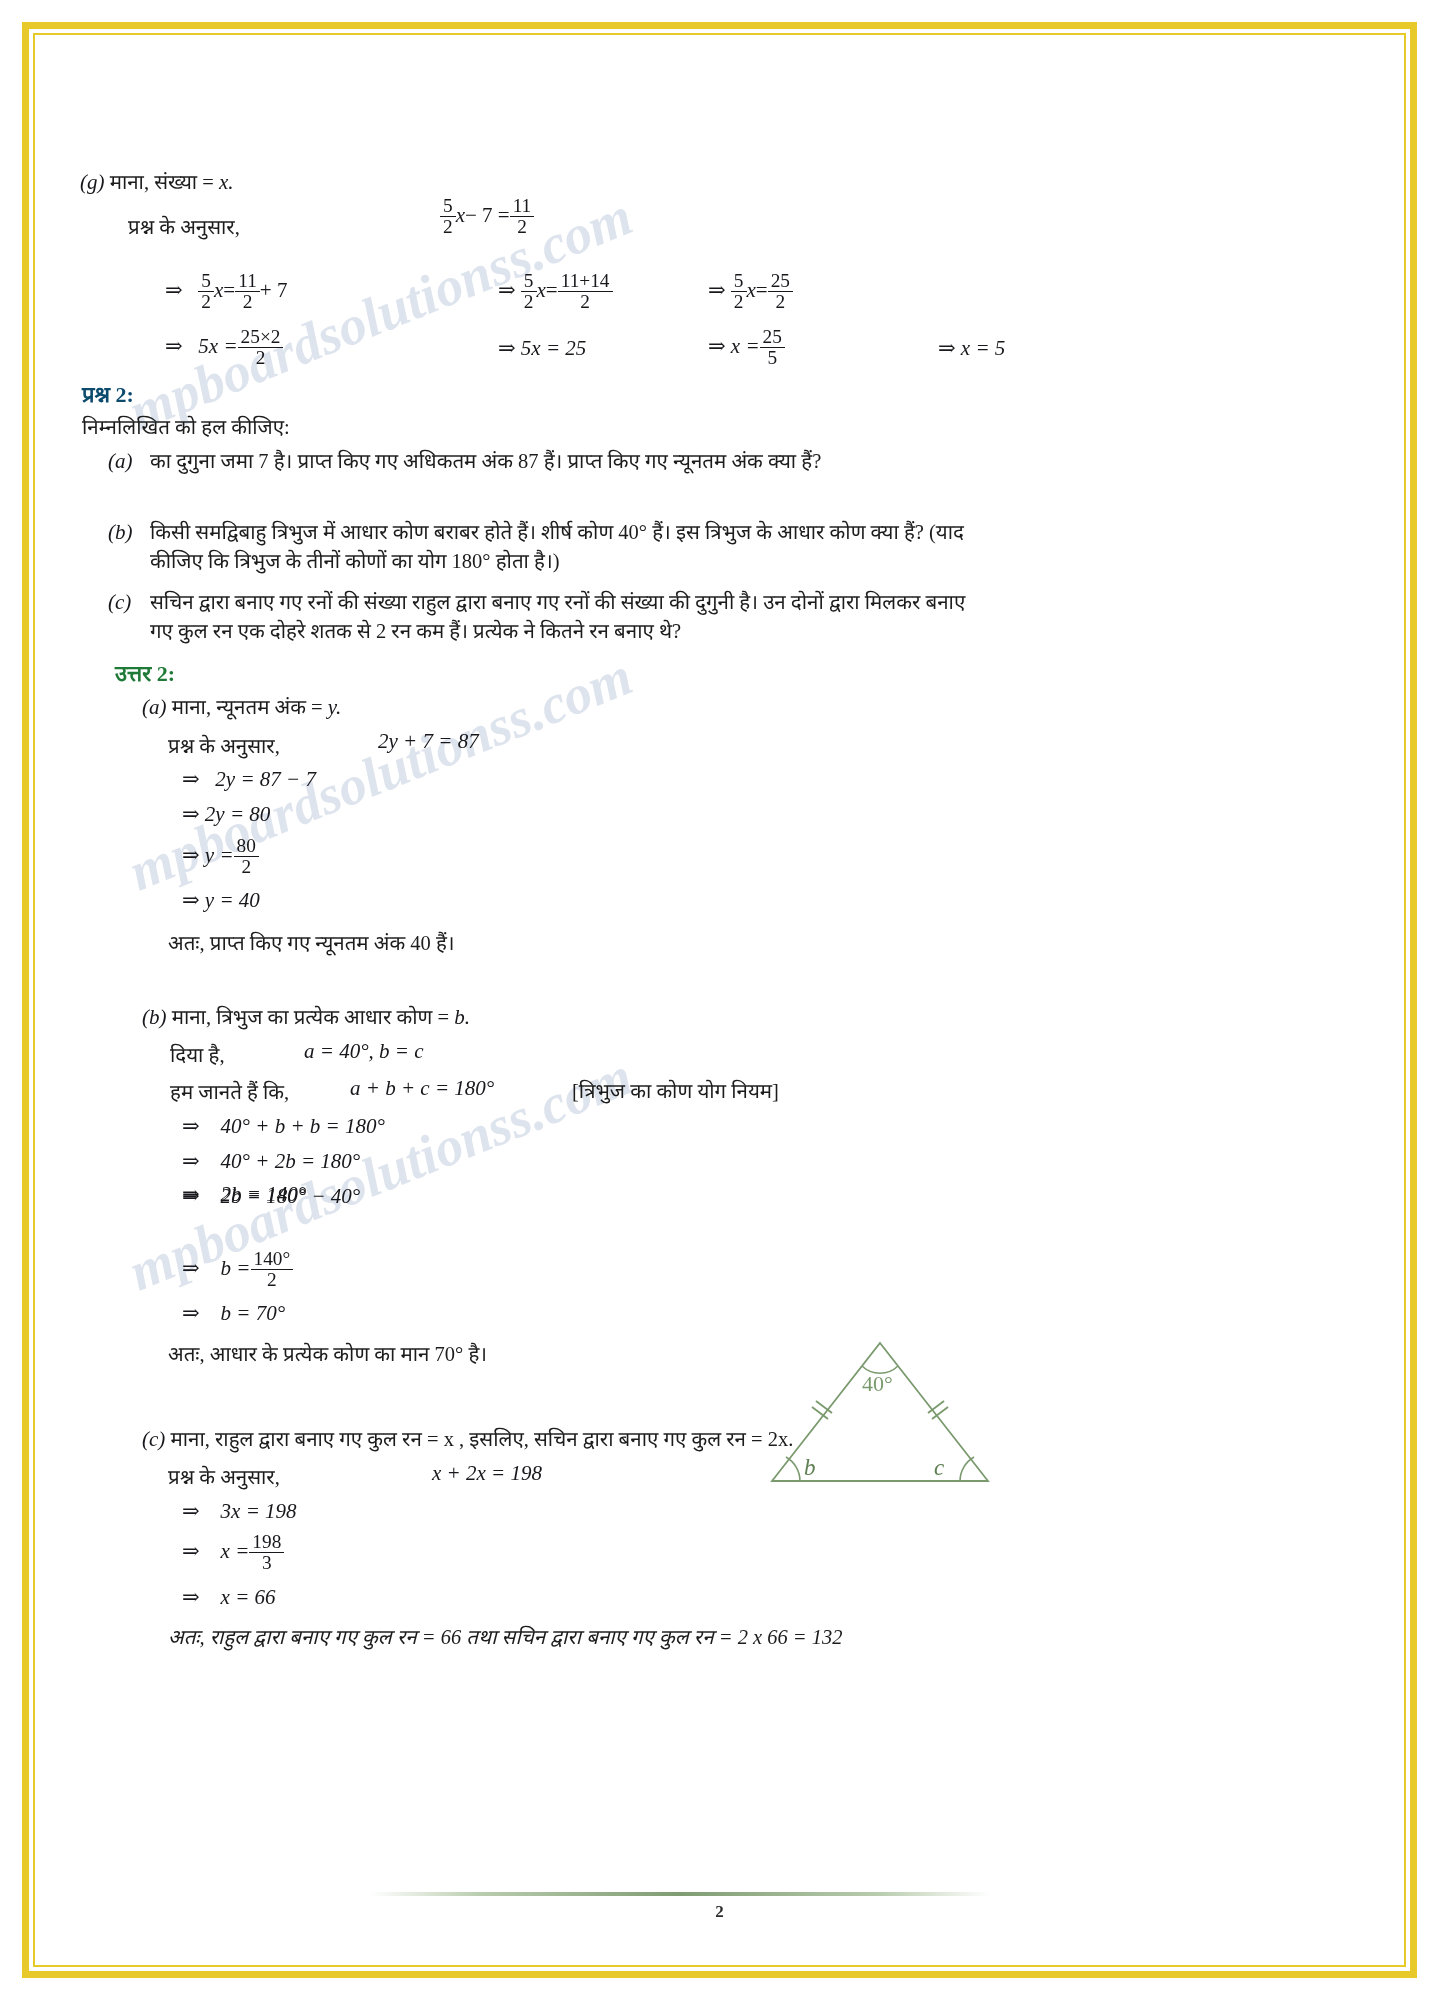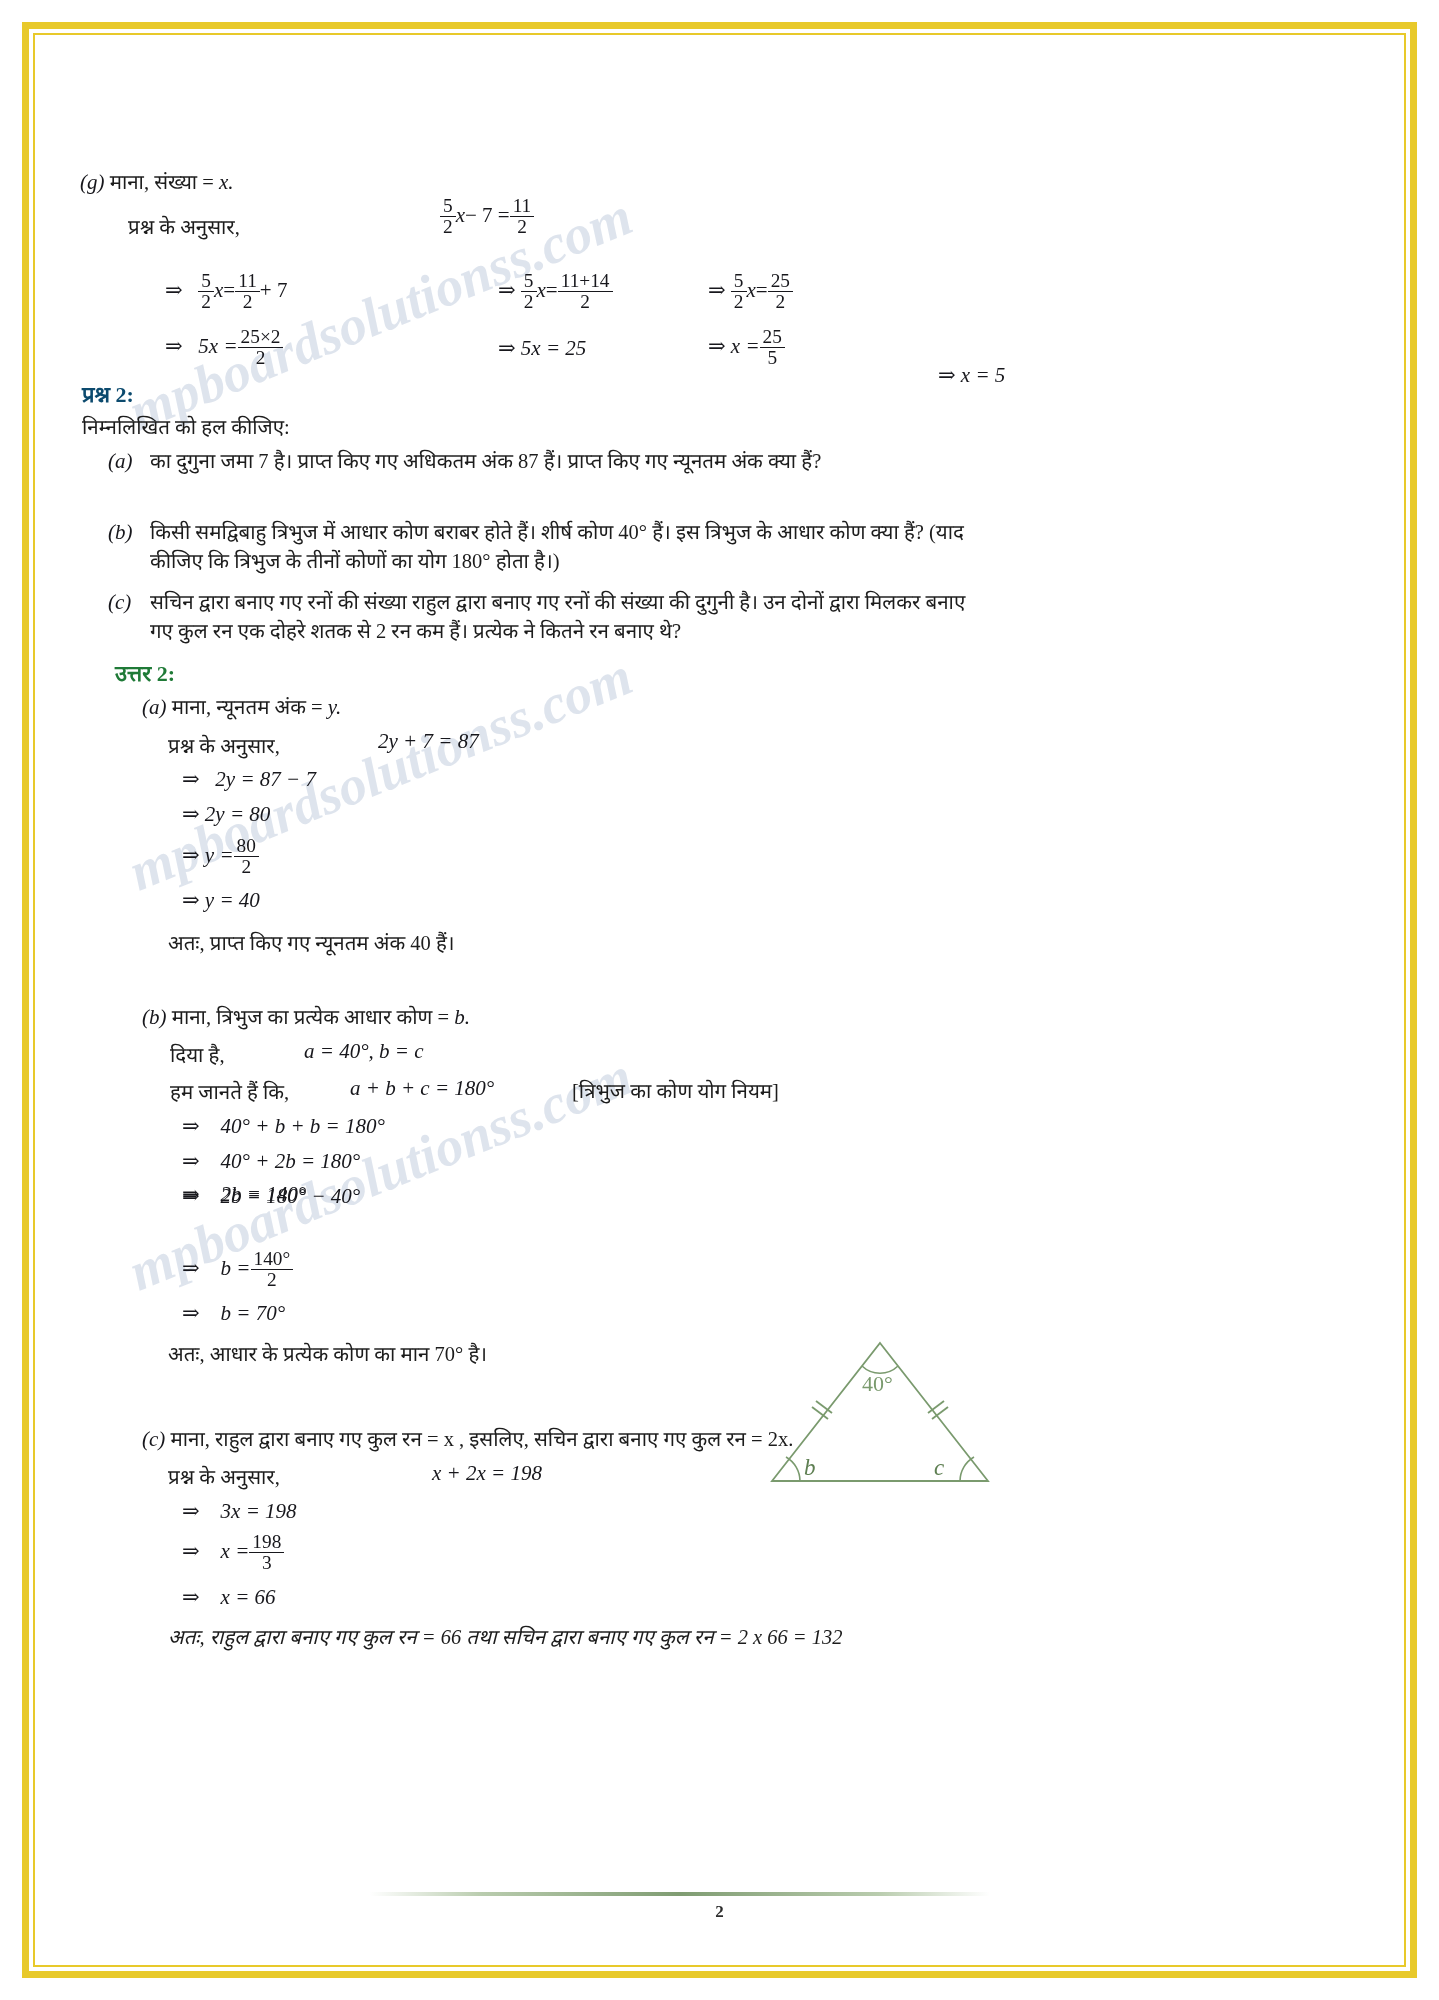--- a/index.html
+++ b/index.html
@@ -218,21 +218,21 @@
     </div>
 
     <div class="ln math" style="left:648px; top:273px;">
       <span class="arr">⇒</span>
       <span>x =</span><span class="frac up">
         <span class="num">25</span>
         <span class="den">5</span>
       </span>
     </div>
 
-    <div class="ln math" style="left:878px; top:281px;margin-top:27px;">
+    <div class="ln math" style="left:878px; top:281px;">
       <span class="arr">⇒</span>
       <span>x = 5</span>
     </div>
 
     <div class="ln heading-q" style="left:22px; top:323px;">प्रश्न 2:</div>
     <div class="ln hindi" style="left:22px; top:358px;">निम्नलिखित को हल कीजिए:</div>
 
     <div class="ln hindi" style="left:48px; top:392px; width:1260px;">
       <span class="math up" style="position:absolute; left:0; top:0;">(a)</span>
       <div style="margin-left:42px;">

